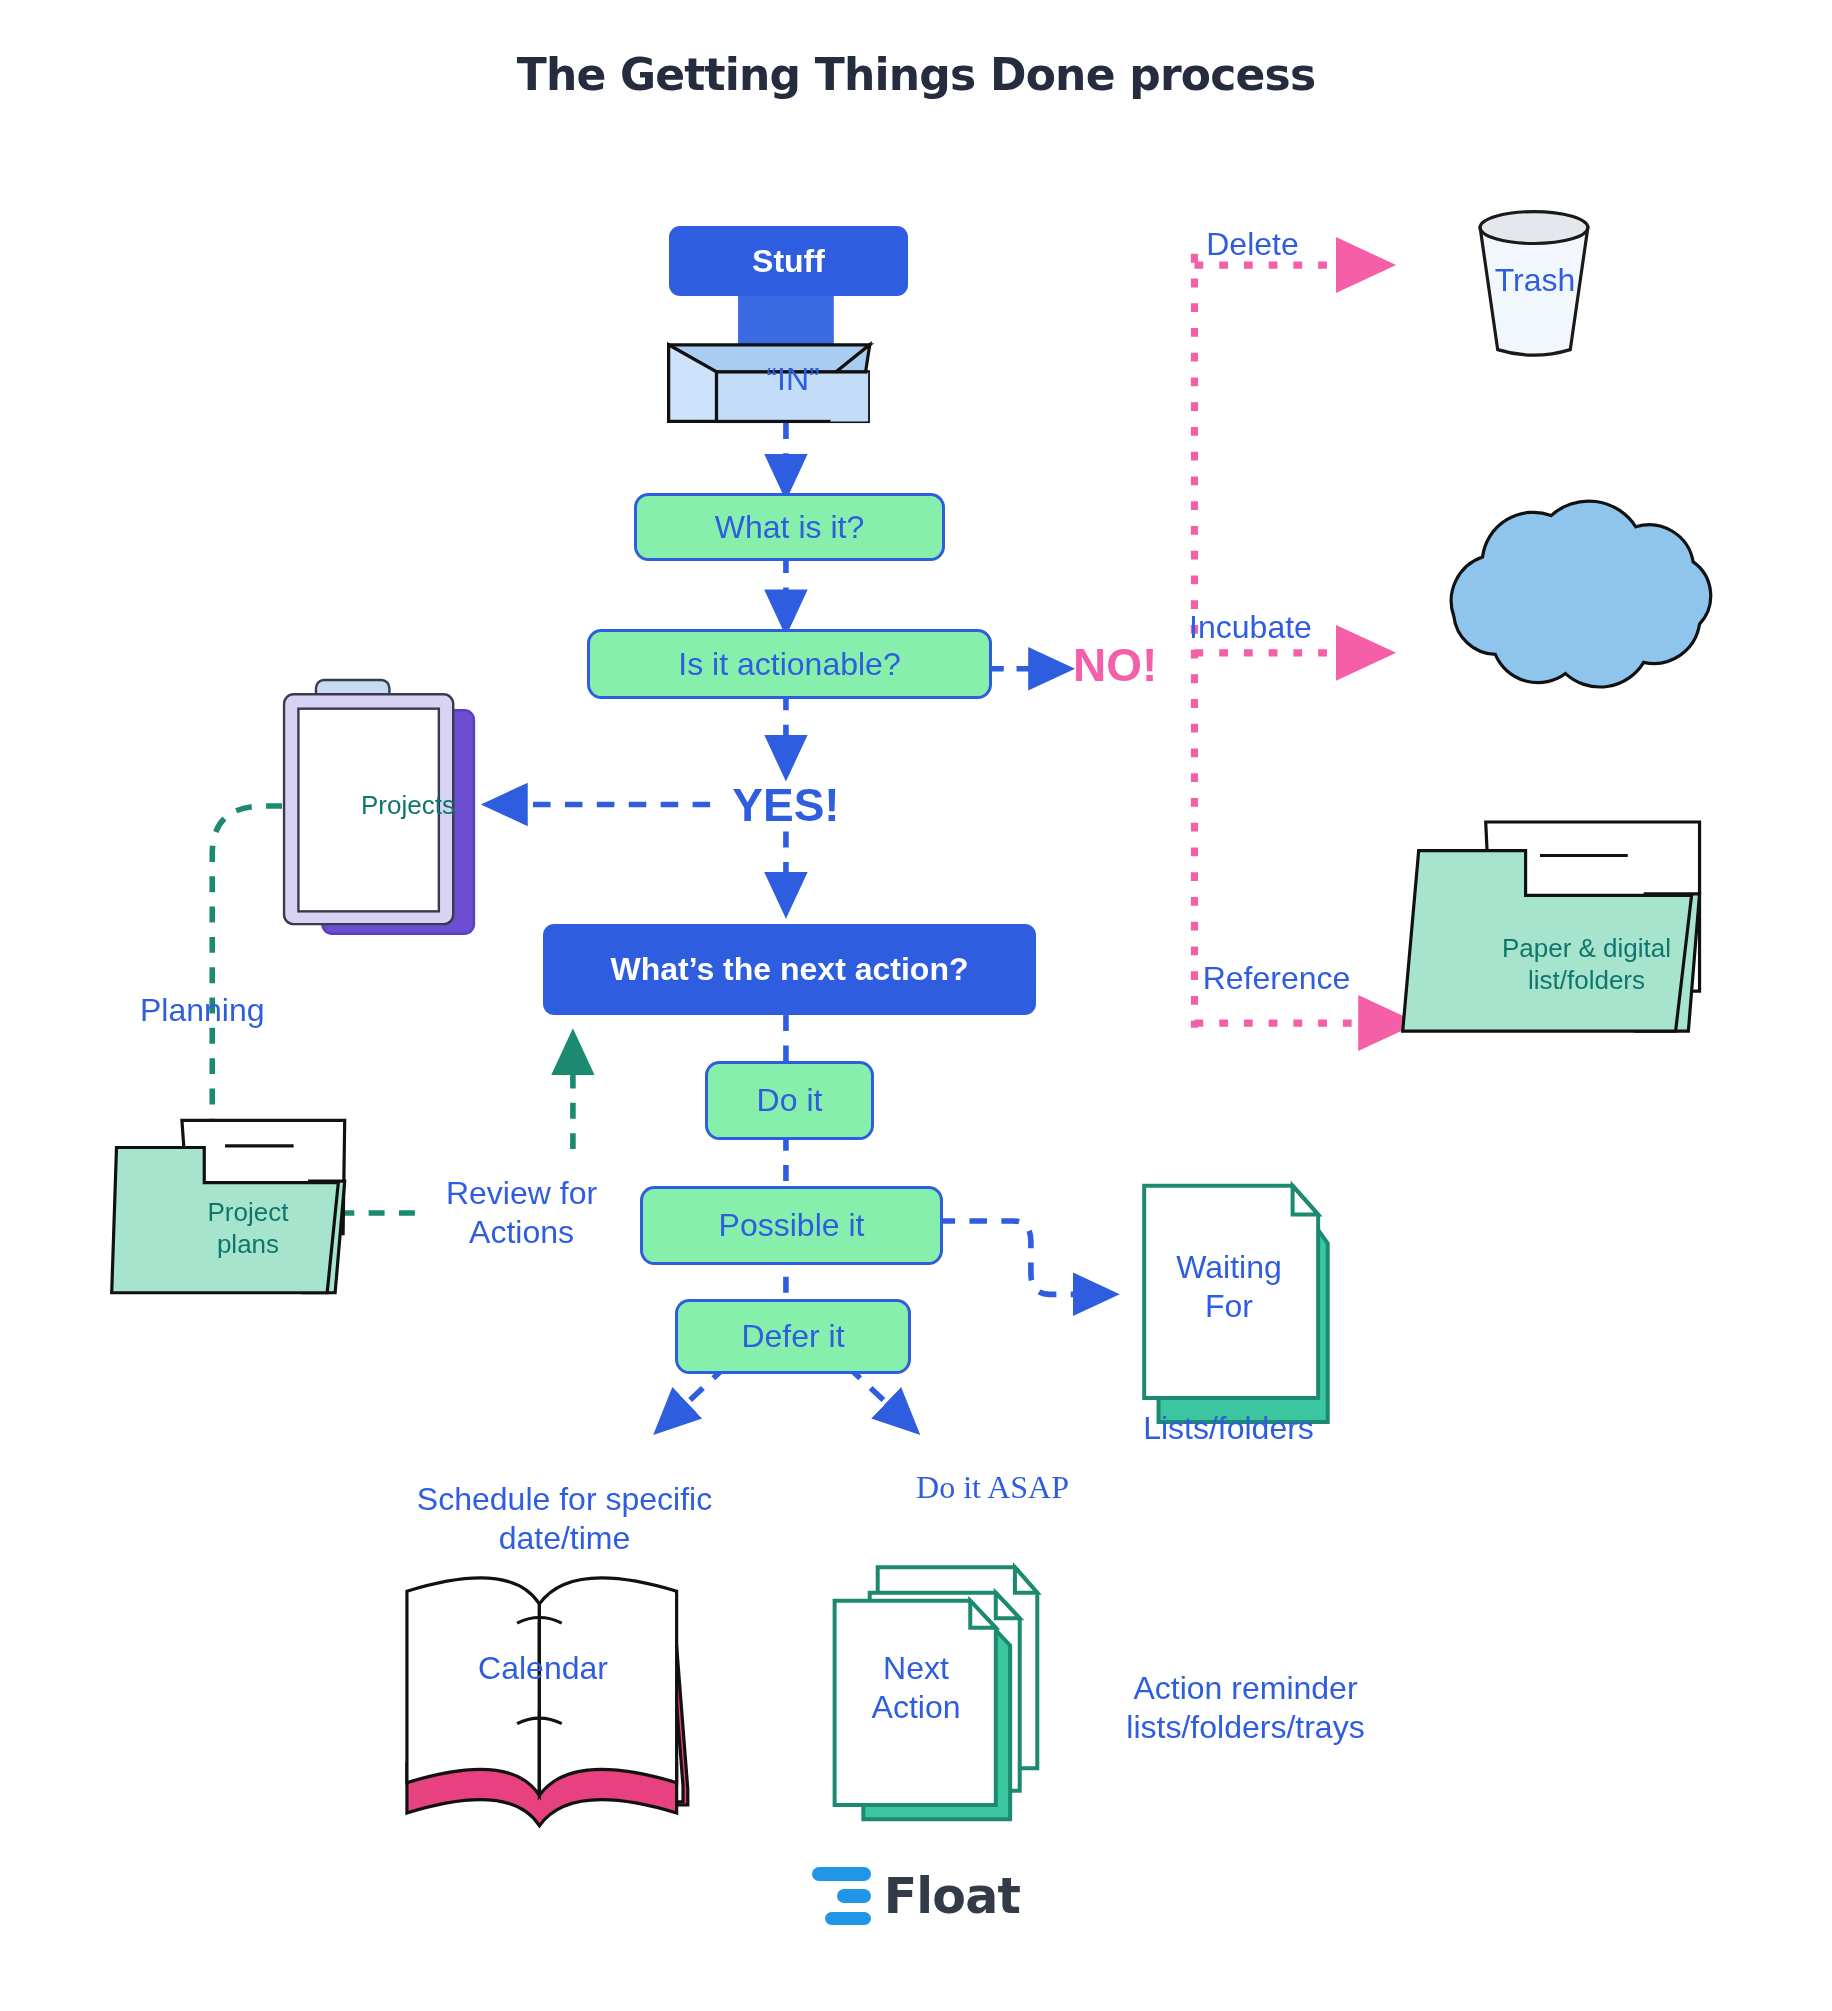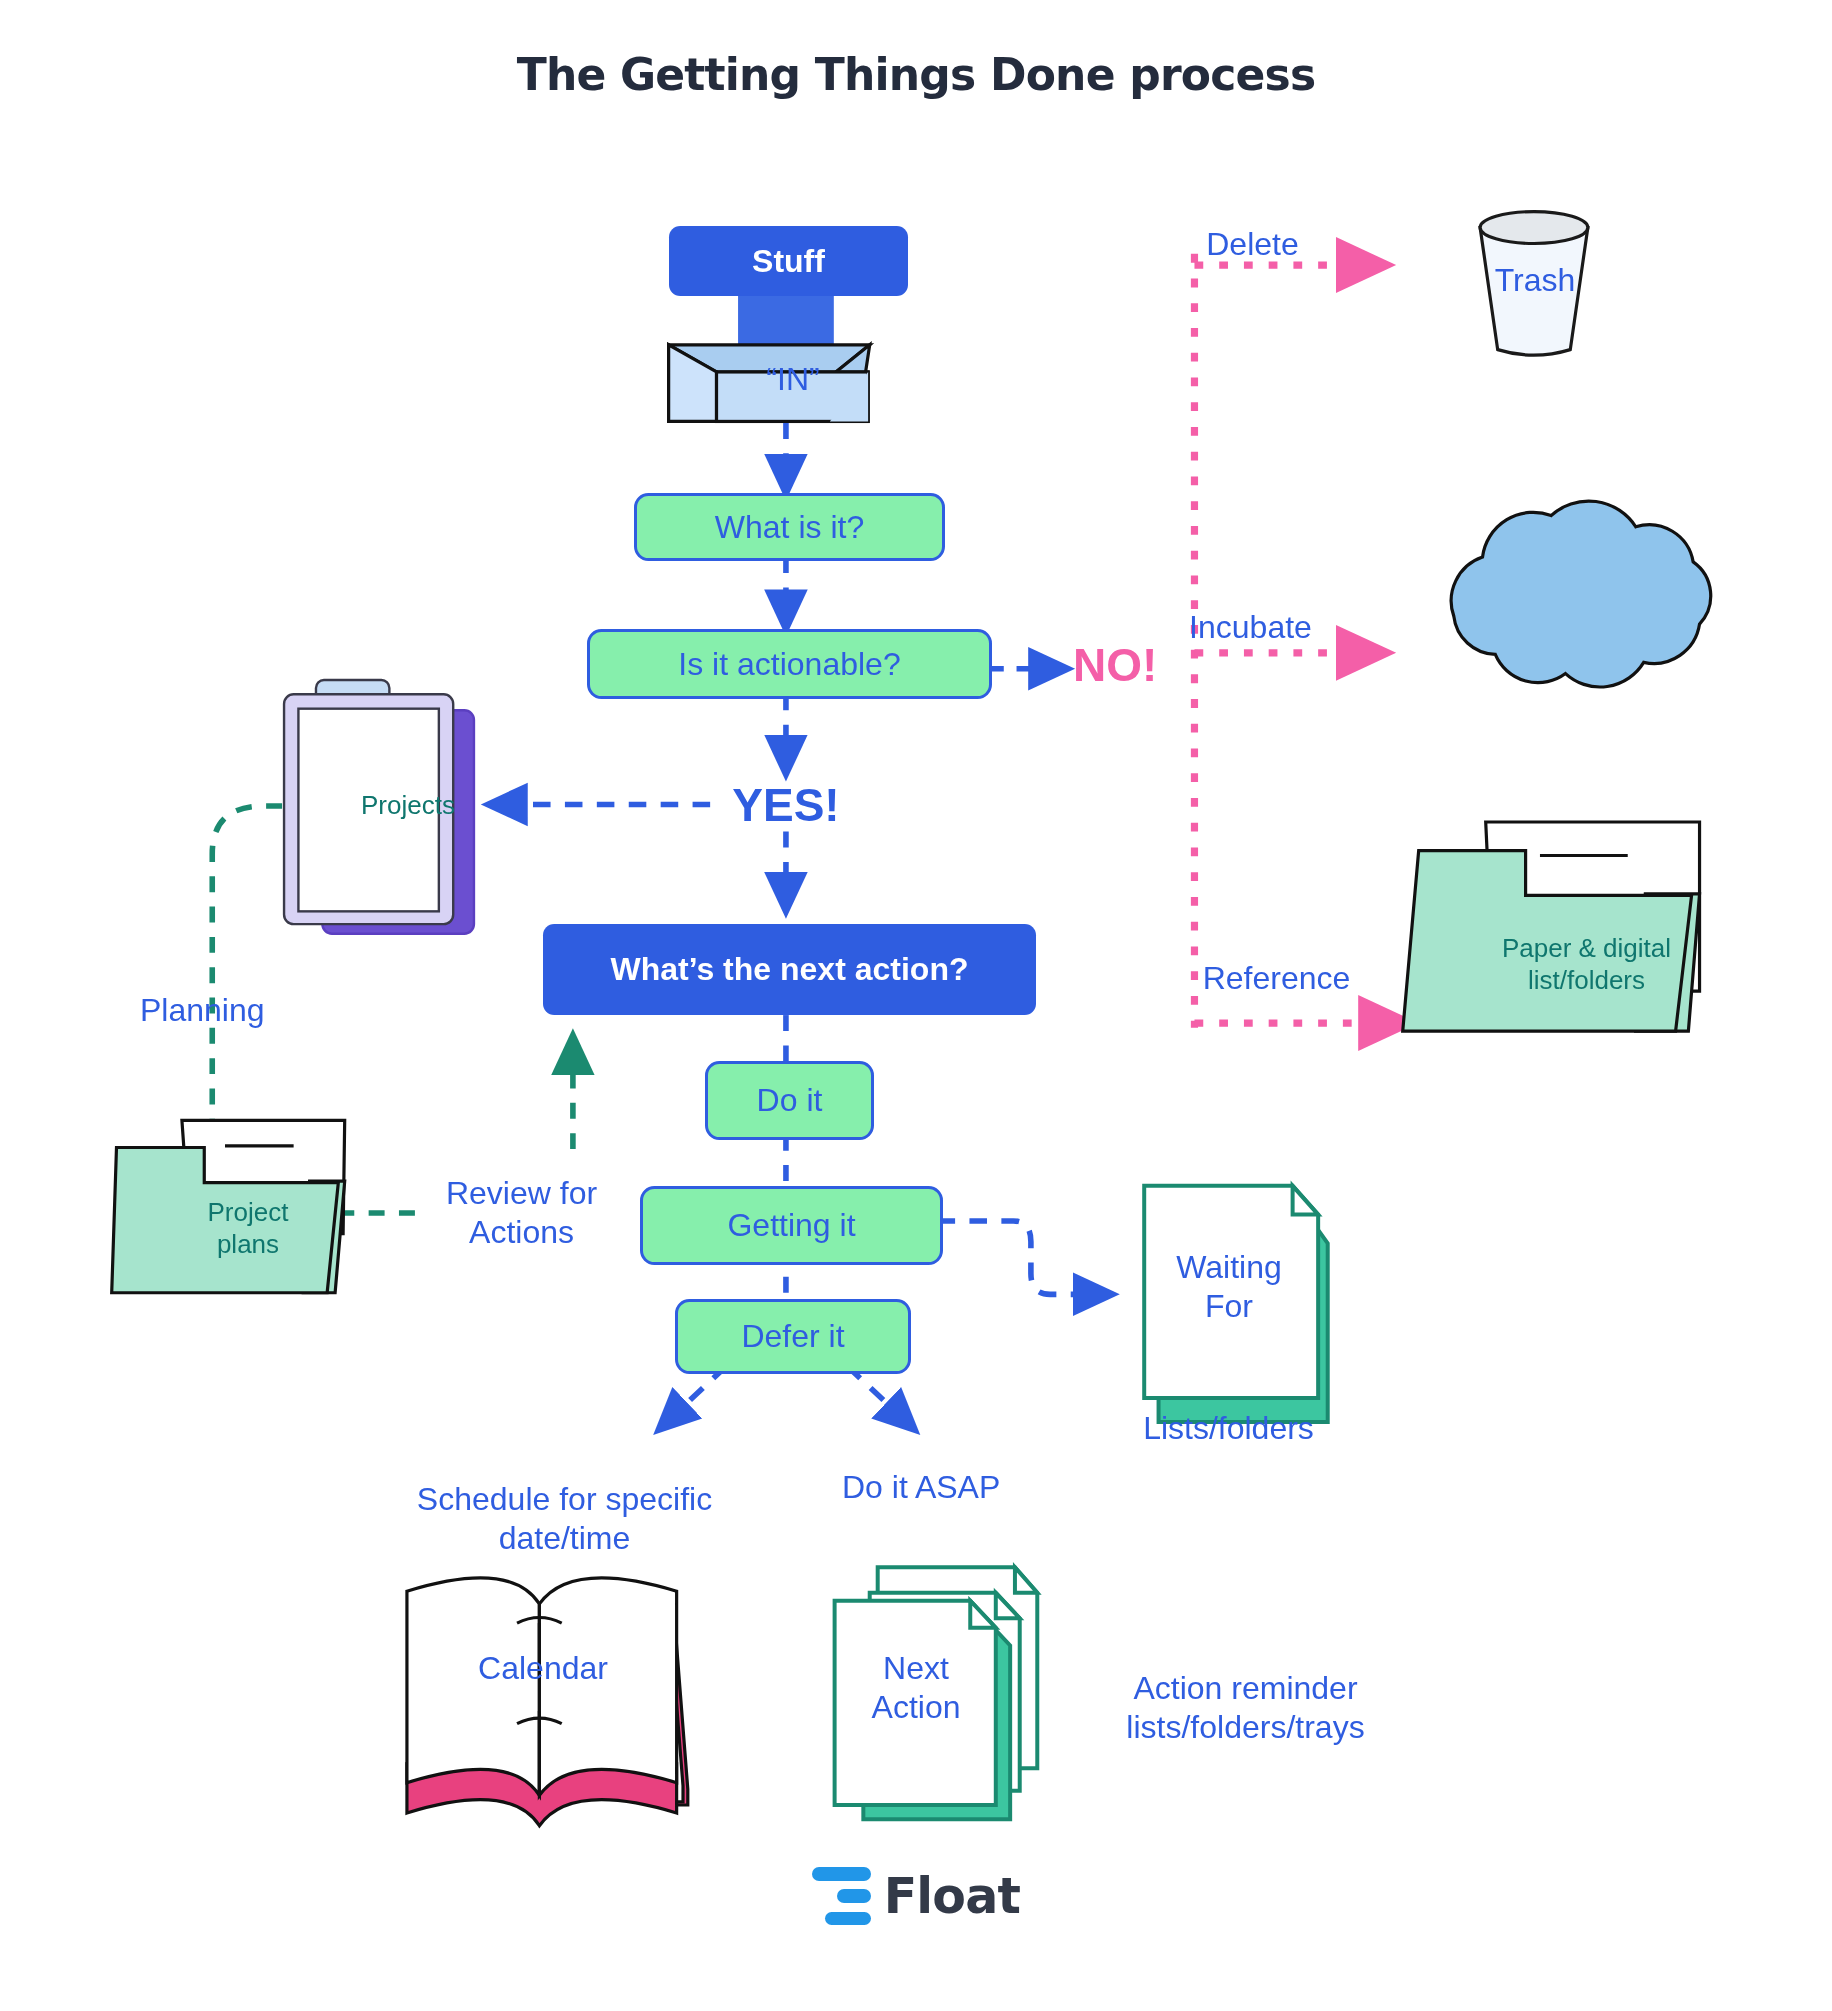--- a/index.html
+++ b/index.html
@@ -240,33 +240,33 @@
 
   <div class="abs fillbox ctr" style="left:543px;top:924px;width:493px;height:91px;">
     <span>What’s the next action?</span>
   </div>
 
   <div class="abs outbox ctr" style="left:705px;top:1061px;width:163px;height:73px;">
     <span>Do it</span>
   </div>
 
   <div class="abs outbox ctr" style="left:640px;top:1186px;width:297px;height:73px;">
-    <span>Getting it</span>
+    <span>Possible it</span>
   </div>
 
   <div class="abs outbox ctr" style="left:675px;top:1299px;width:230px;height:69px;">
     <span>Defer it</span>
   </div>
 
   <div class="abs bluelabel" style="left:405px;top:1441px;width:319px;text-align:center;white-space:pre-line;">
     <span>Schedule for specific
 date/time</span>
   </div>
 
-  <div class="abs bluelabel" style="left:842px;top:1468px;width:263px;text-align:left;">
+  <div class="abs bluelabel" style="left:806px;top:1468px;width:263px;text-align:right;font-family:Liberation Serif, serif;">
     <span>Do it ASAP</span>
   </div>
 
   <div class="abs bluelabel" style="left:1141px;top:225px;width:223px;text-align:center;">
     <span>Delete</span>
   </div>
 
   <div class="abs ctr bluelabel" style="left:1467px;top:259px;width:136px;height:43px;">
     <span>Trash</span>
   </div>

